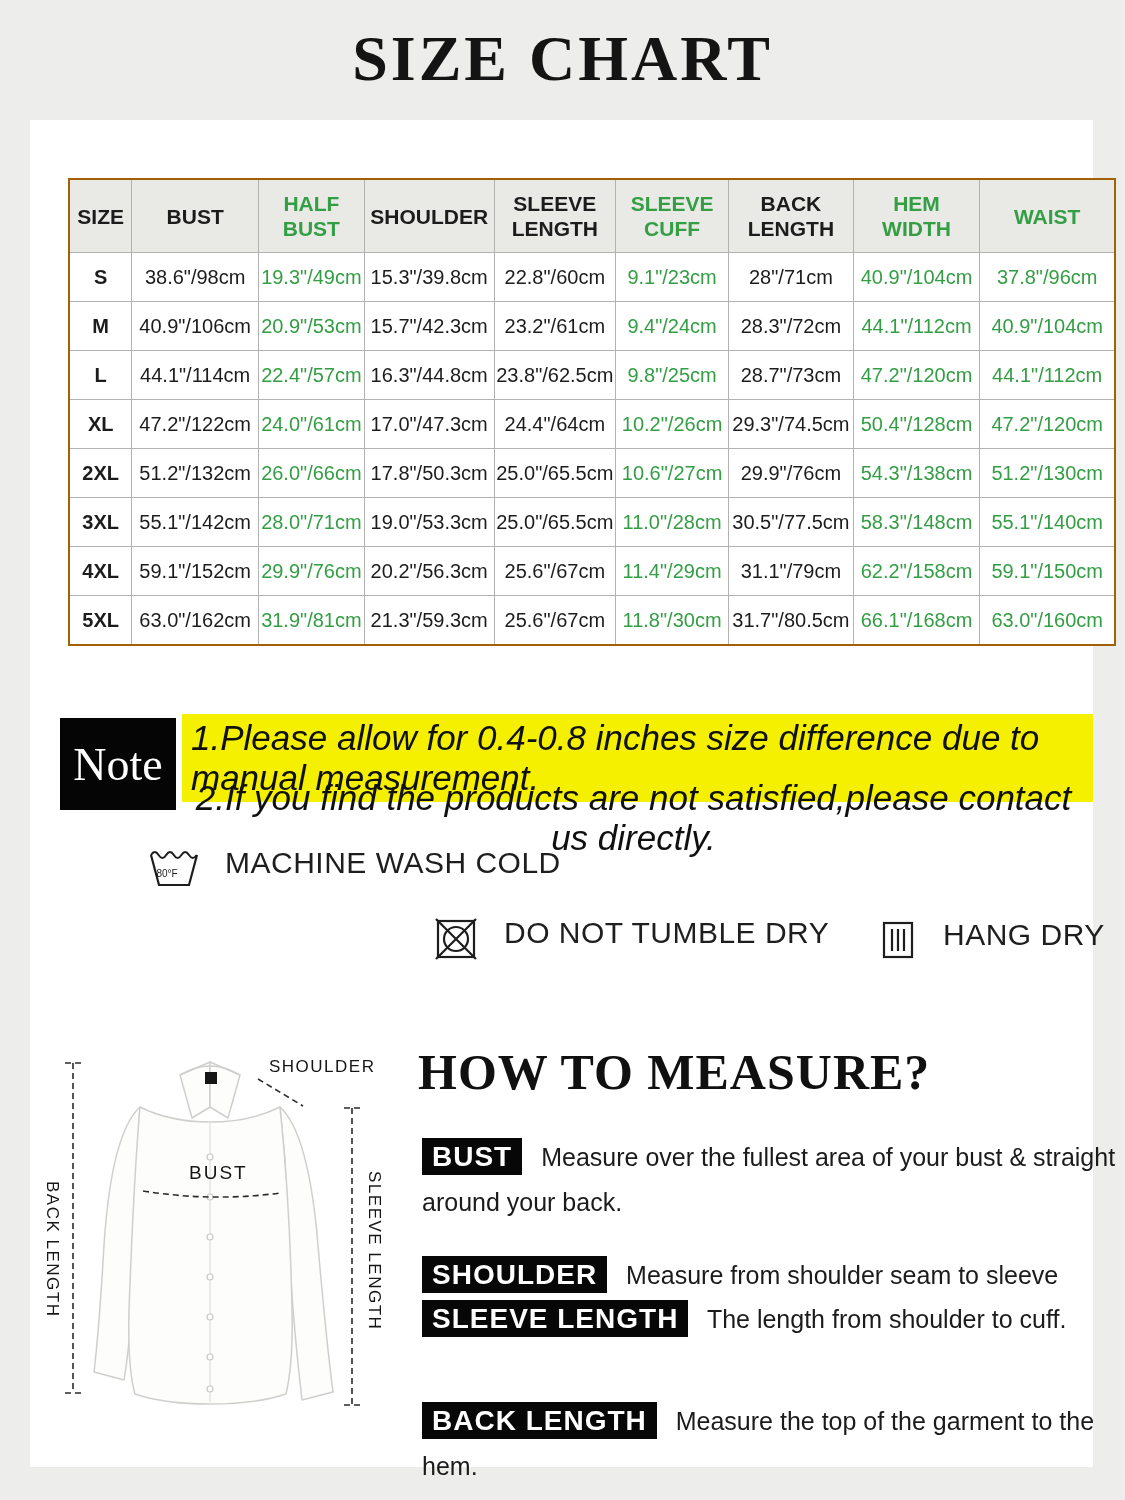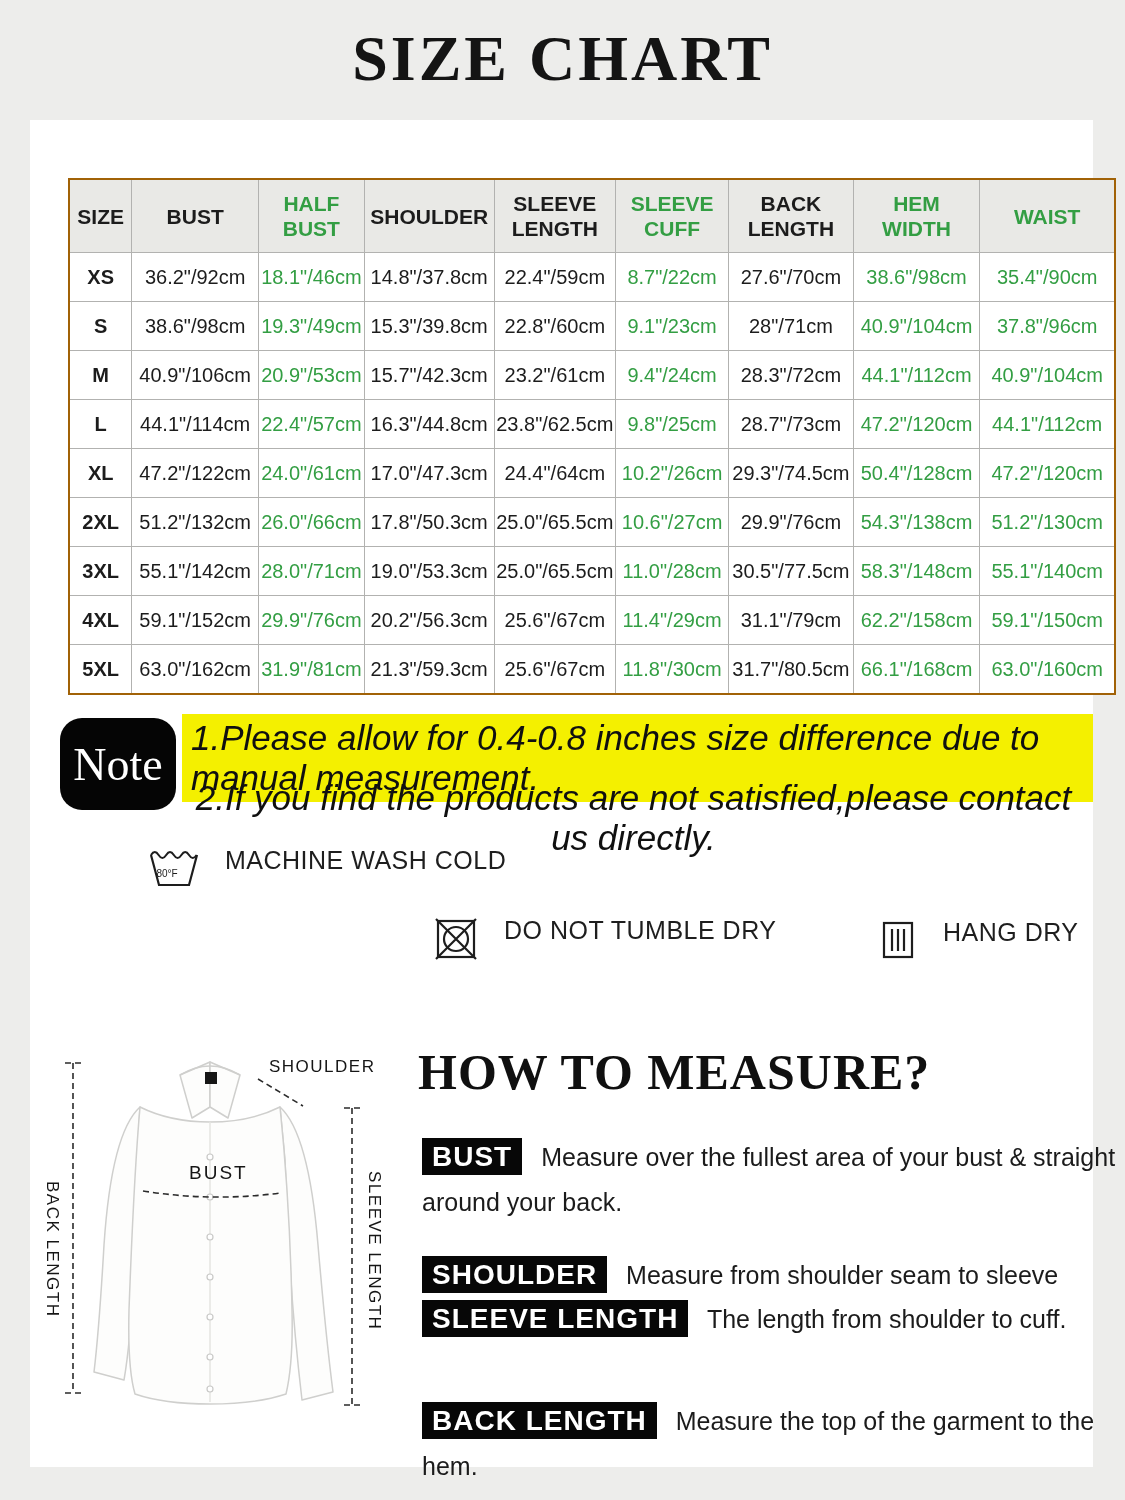--- a/index.html
+++ b/index.html
@@ -33,28 +33,28 @@
   .size-table td{
     border:1px solid #b2b2b0;text-align:center;
     font-size:20px;height:46px;color:#1c1c1c;background:#fff;
   }
   .size-table td.size-cell{font-weight:700;}
   .green{color:#339e43 !important;}
   
   .note-badge{
     position:absolute;left:30px;top:598px;width:116px;height:92px;
     background:#050505;color:#fff;font-family:"Liberation Serif",serif;
-    font-size:46px;display:flex;align-items:center;justify-content:center;border-radius:22px;
+    font-size:46px;display:flex;align-items:center;justify-content:center;
   }
   .note-line{position:absolute;left:152px;font-size:35px;color:#101010;white-space:pre-wrap;font-style:italic;}
   .note-line.hl{top:594px;background:#f4f000;padding:4px 9px;}
   .note-line.plain{top:658px;left:144px;text-align:center;}
   
   .care-item{position:absolute;display:flex;gap:25px;}
-  .care-label{font-size:25px;letter-spacing:.5px;color:#1e1e1e;white-space:nowrap;}
+  .care-label{font-size:30px;letter-spacing:.5px;color:#1e1e1e;white-space:nowrap;}
   .care-ic{flex:0 0 auto;}
   
   .htm-title{
     position:absolute;left:381px;top:916px;margin:7px;
     font-family:"Liberation Serif",serif;font-weight:700;font-size:50px;
     letter-spacing:1px;color:#101010;
   }
   .measure-item{
     position:absolute;left:380px;width:697px;margin:12px;
     font-size:25px;line-height:1.75;color:#1b1b1b;
@@ -101,31 +101,20 @@
 CUFF</th>
           <th>BACK
 LENGTH</th>
           <th class="green">HEM
 WIDTH</th>
           <th class="green">WAIST</th>
         </tr>
       </thead>
       <tbody>
         <tr>
-          <td class="size-cell">XS</td>
-          <td>36.2"/92cm</td>
-          <td class="green">18.1"/46cm</td>
-          <td>14.8"/37.8cm</td>
-          <td>22.4"/59cm</td>
-          <td class="green">8.7"/22cm</td>
-          <td>27.6"/70cm</td>
-          <td class="green">38.6"/98cm</td>
-          <td class="green">35.4"/90cm</td>
-        </tr>
-        <tr>
           <td class="size-cell">S</td>
           <td>38.6"/98cm</td>
           <td class="green">19.3"/49cm</td>
           <td>15.3"/39.8cm</td>
           <td>22.8"/60cm</td>
           <td class="green">9.1"/23cm</td>
           <td>28"/71cm</td>
           <td class="green">40.9"/104cm</td>
           <td class="green">37.8"/96cm</td>
         </tr>

